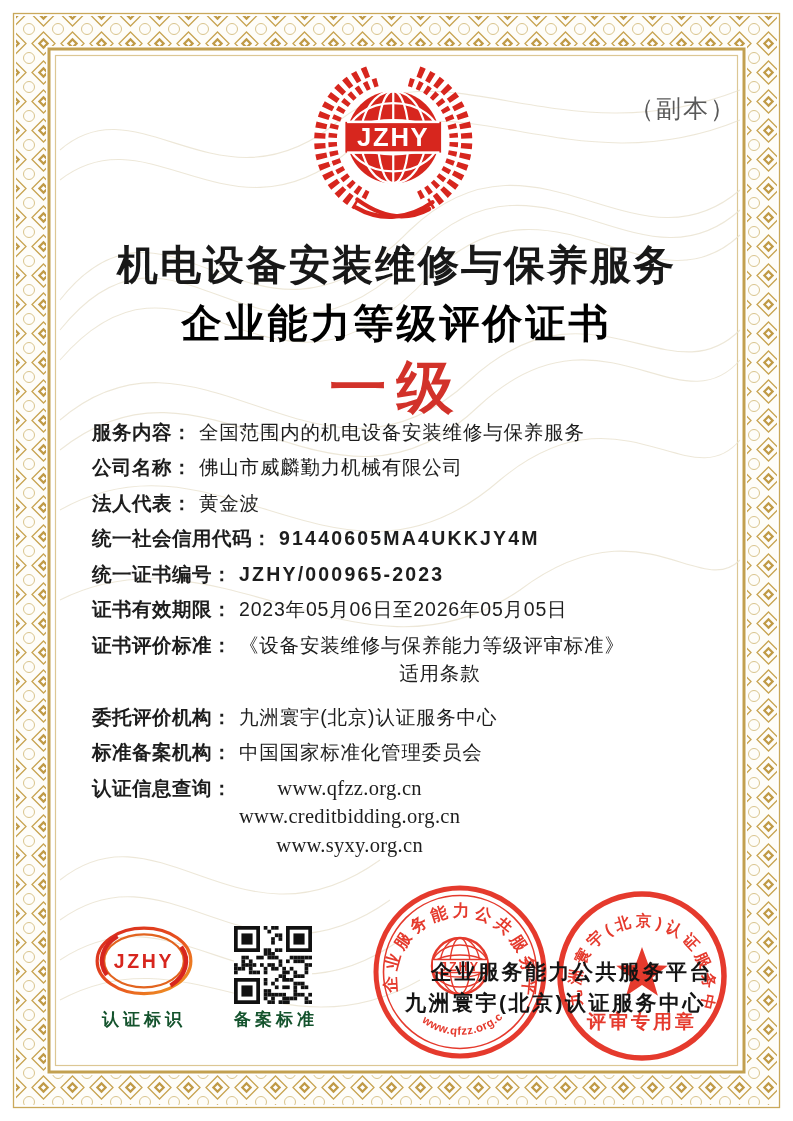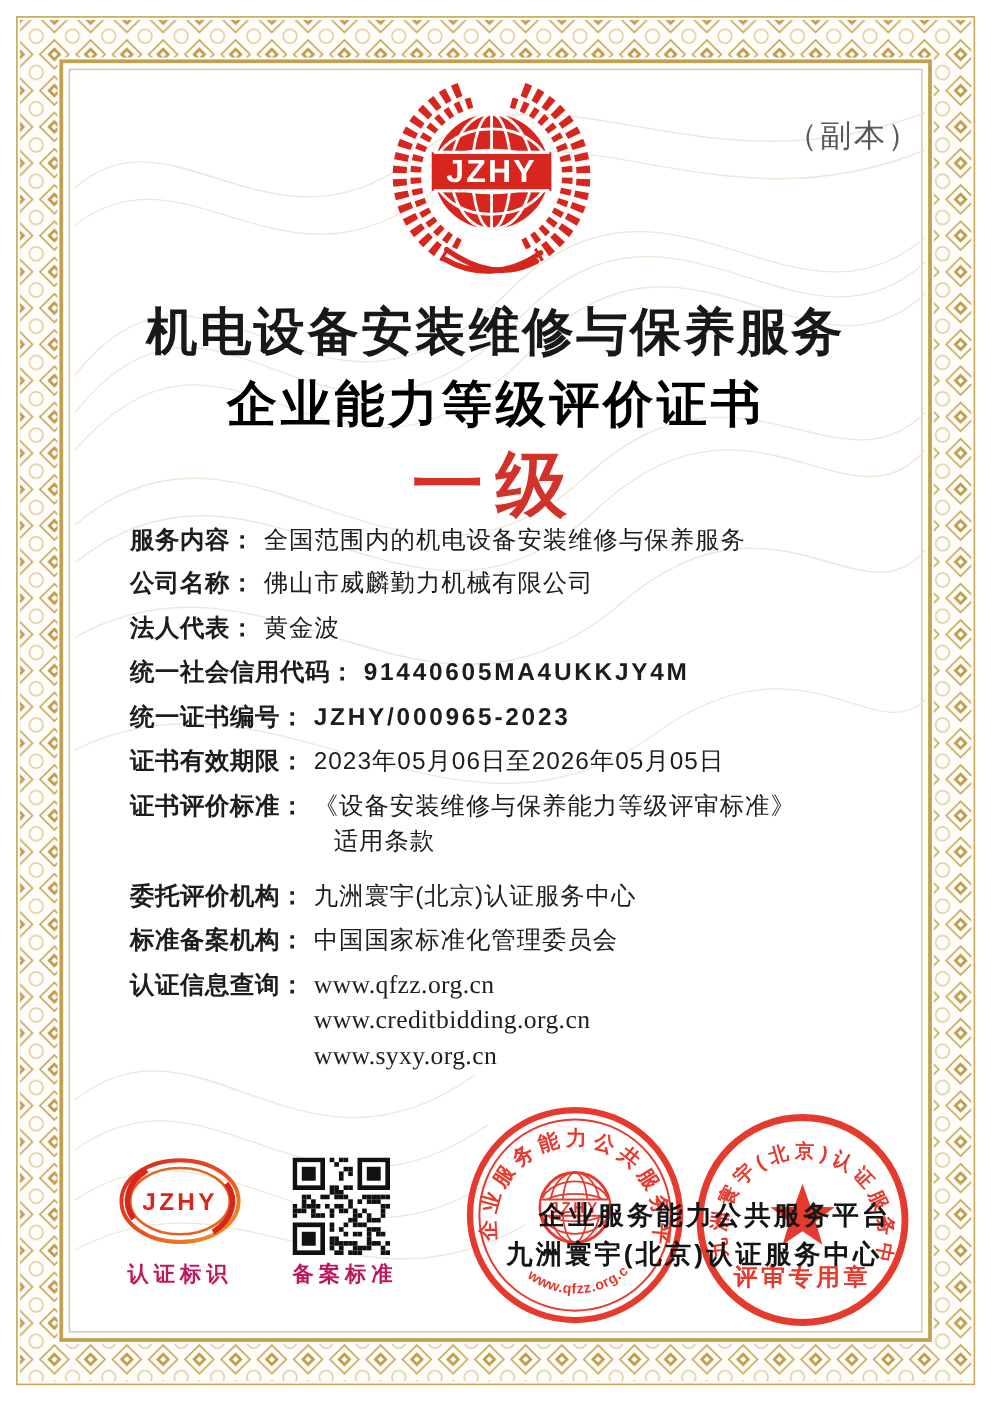--- a/index.html
+++ b/index.html
@@ -9,31 +9,31 @@
   .frame-svg{z-index:1;}
   .content{position:absolute;z-index:3;}
   .copy-label{top:92px;right:56px;font-size:25px;letter-spacing:2px;color:#595959;font-weight:500;}
   .emblem{left:50%;top:62px;transform:translateX(-52%);}
   .title1{top:238px;left:0;width:100%;text-align:center;font-size:41px;font-weight:900;
           color:#181818;letter-spacing:2px;}
   .title2{top:296px;left:0;width:100%;text-align:center;font-size:40px;font-weight:700;
           color:#000000;letter-spacing:3px;}
   .grade{top:350px;left:0;width:100%;text-align:center;font-size:57px;font-weight:900;
          color:#d2322a;letter-spacing:10px;}
-  .fields{left:104px;top:422px;width:600px;}
+  .fields{left:92px;top:422px;width:600px;text-align:center;}
   .frow{display:flex;align-items:flex-start;margin-bottom:15px;font-size:19.5px;color:#1d1d1d;line-height:1.05;}
   .flabel{font-weight:800;white-space:nowrap;letter-spacing:0.5px;}
   .fval{font-weight:500;margin-left:7px;letter-spacing:0.8px;}
   .fcol{margin-left:7px;font-weight:500;letter-spacing:0.8px;}
   .fcol div{margin-bottom:8px;}
   .gap{margin-top:6px;}
   .code-val{letter-spacing:2.2px;font-weight:600;}
   .indent2{padding-left:16px;margin-top:5px;}
   .serif div{font-family:"Liberation Serif","DejaVu Serif",serif;font-size:20.5px;letter-spacing:0.3px;margin-bottom:7px;}
-  .footer-label{position:absolute;z-index:3;font-size:17px;font-weight:600;letter-spacing:4px;color:#be185d;text-align:center;}
+  .footer-label{position:absolute;z-index:3;font-size:17px;font-weight:600;letter-spacing:4px;color:#14532d;text-align:center;}
   .lbl-mark{left:88px;top:1008px;width:112px;}
   .lbl-qr{left:228px;top:1008px;width:96px;}
   .stamp{position:absolute;z-index:4;opacity:0.92;}
   .stampL{left:372px;top:884px;}
   .stampR{left:556px;top:890px;}
   .overlay{position:absolute;z-index:5;font-size:21px;font-weight:600;letter-spacing:2.5px;color:#141414;white-space:nowrap;}
   .ov1{left:431px;top:958px;}
   .ov2{left:405px;top:989px;}
   .oval-logo{position:absolute;z-index:3;left:90px;top:922px;}
   .qr{position:absolute;z-index:3;left:234px;top:926px;}

